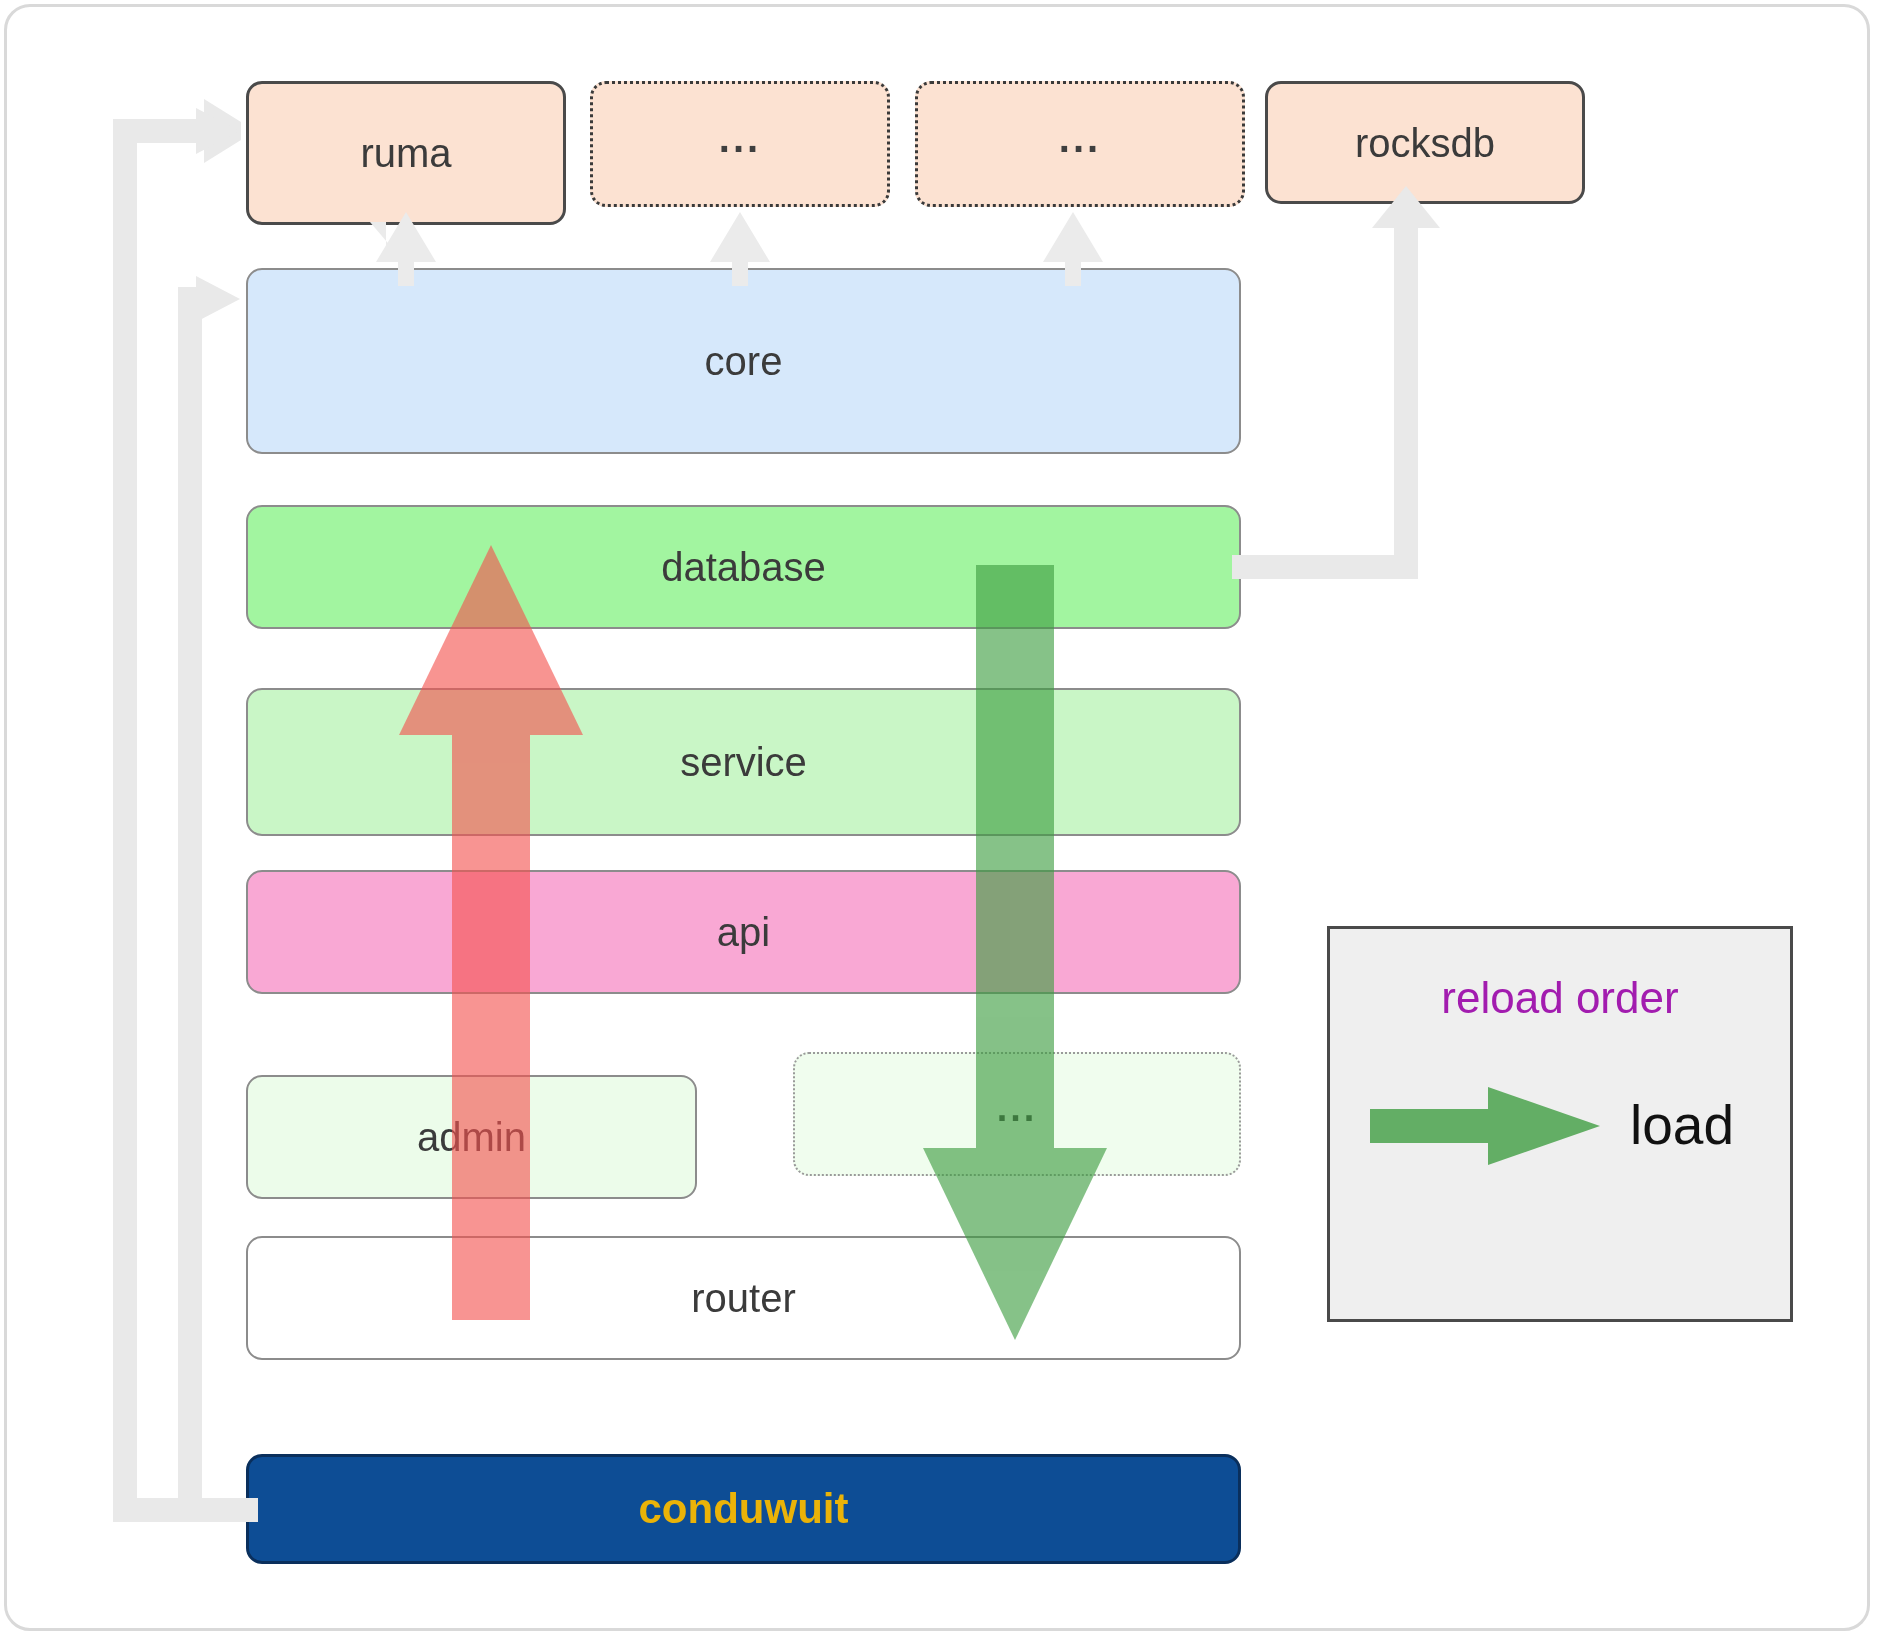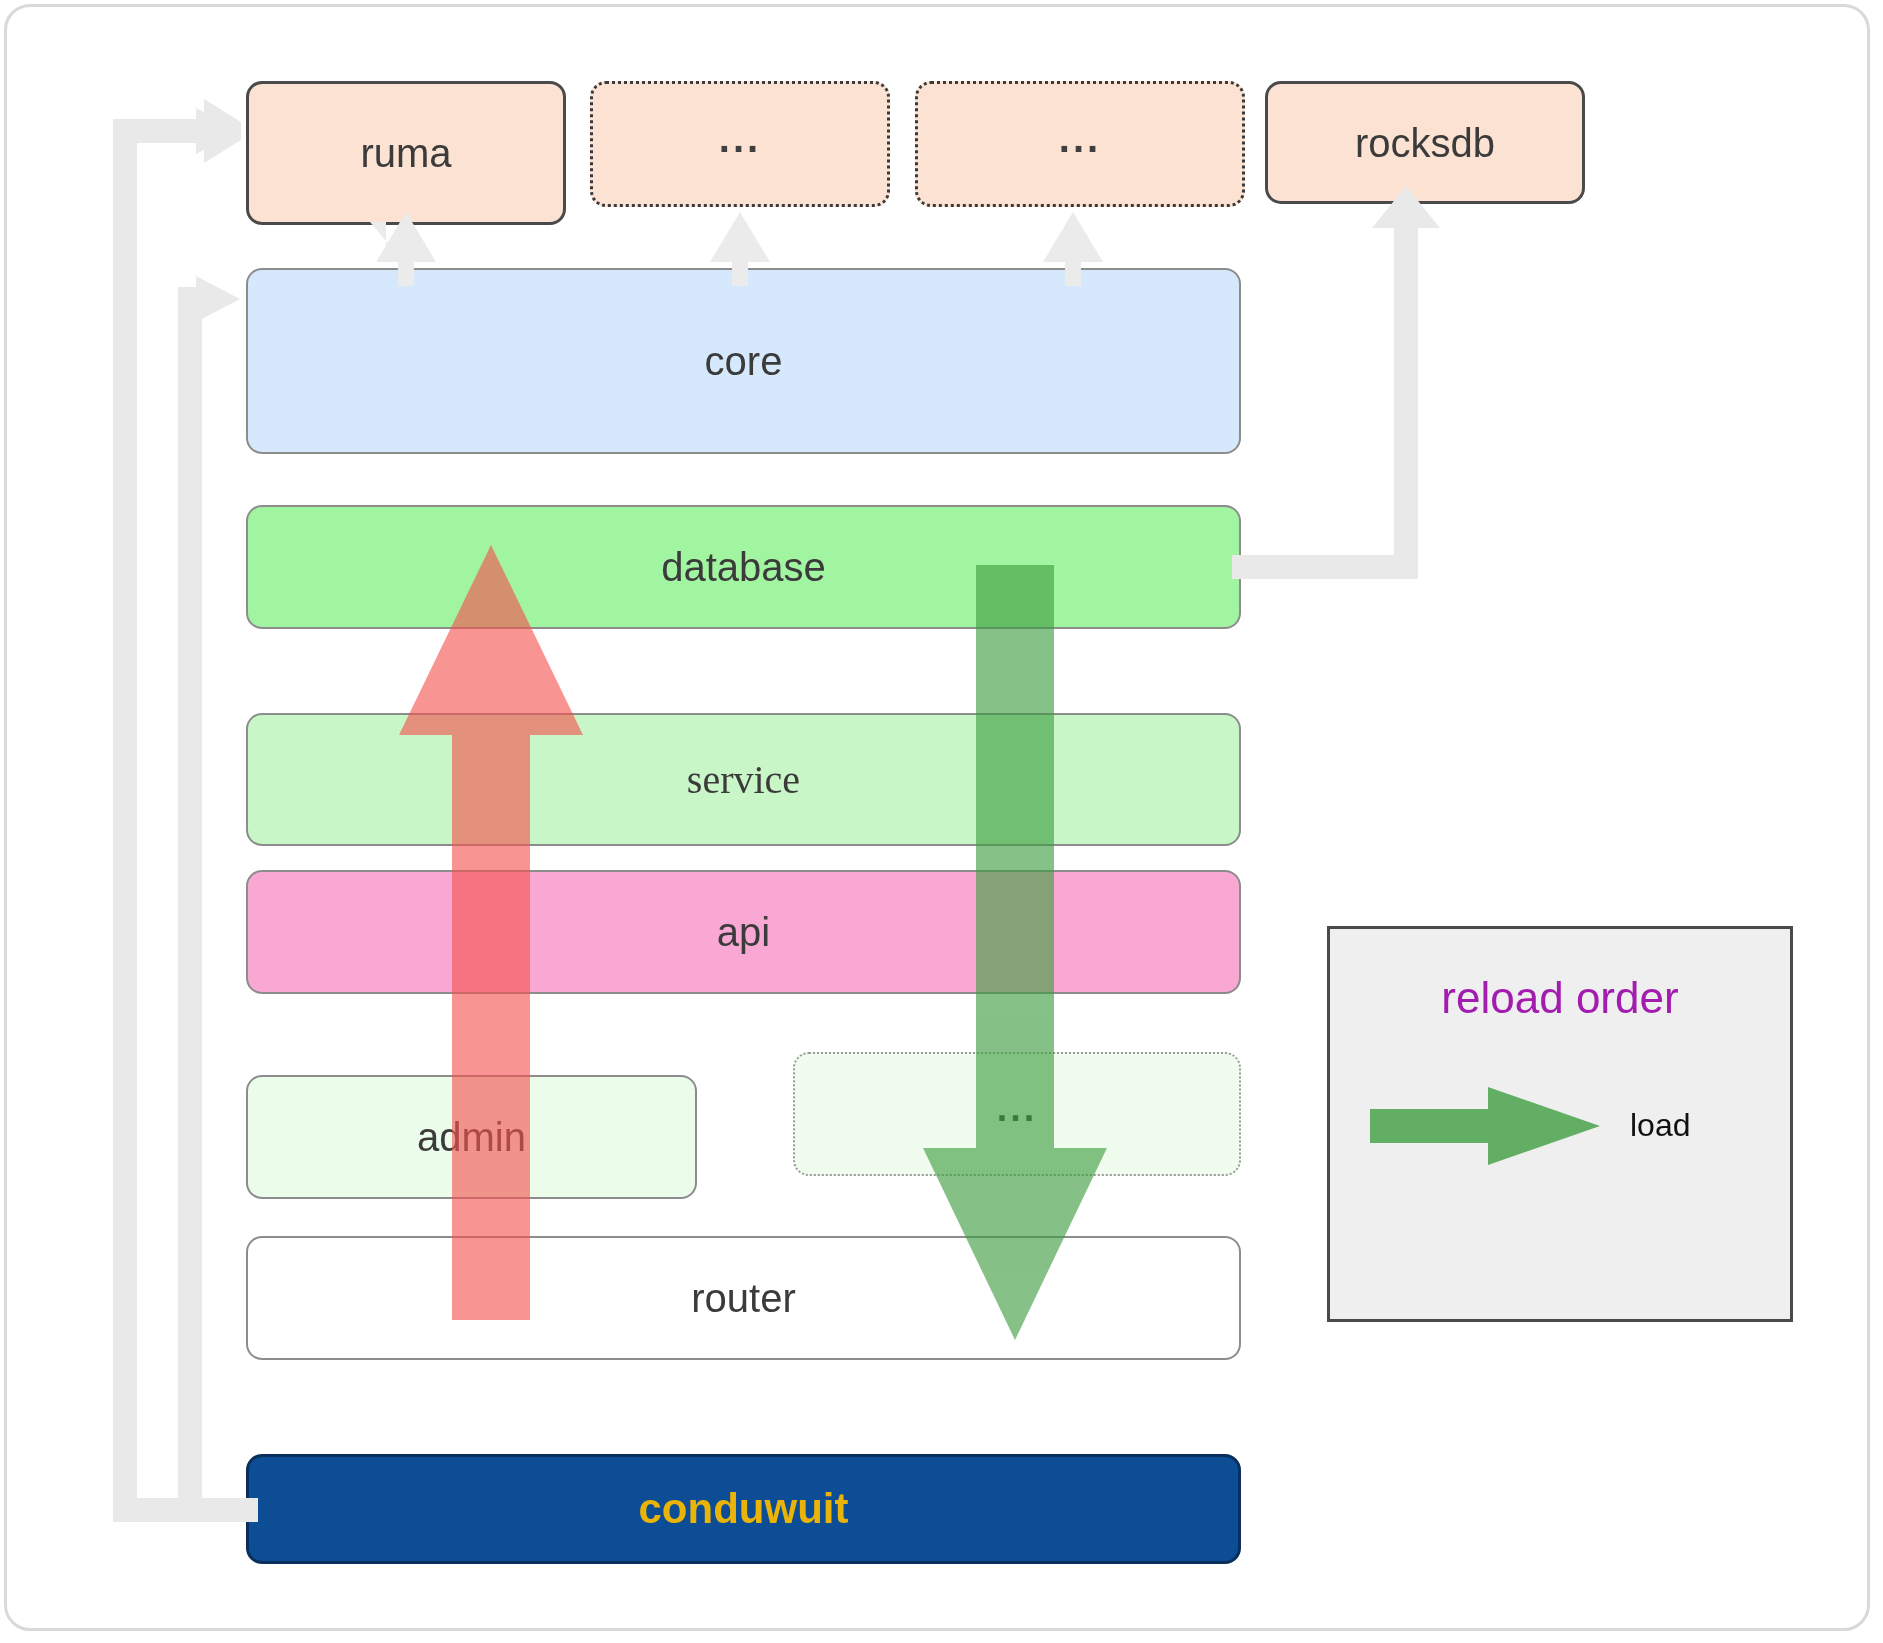--- a/index.html
+++ b/index.html
@@ -51,21 +51,21 @@
   }
   .legend-title{
     position:absolute;left:0;top:44px;width:100%;text-align:center;
     font-size:44px;color:#a21caf;
   }
   .legend-row{position:absolute;left:0;width:100%;height:92px;}
   .legend-row.r1{top:150px;}
   .legend-row.r2{top:254px;}
   .legend-arrow{position:absolute;left:40px;top:0;width:236px;height:92px;}
   .legend-label{
-    position:absolute;left:300px;top:14px;font-size:32px;color:#111;
+    position:absolute;left:300px;top:14px;font-size:55px;color:#111;
     line-height:64px;
   }
 </style>
 </head>
 <body>
 
 <div id="stage">
   <div id="canvas"></div>
 
   <svg id="wires" viewBox="0 0 1883 1643">
@@ -114,21 +114,21 @@
   </div>
 
   <div class="box layer core-box" style="left:246px;top:268px;width:995px;height:186px;">
     <span class="lbl">core</span>
   </div>
 
   <div class="box layer db-box" style="left:246px;top:505px;width:995px;height:124px;">
     <span class="lbl">database</span>
   </div>
 
-  <div class="box layer svc-box" style="left:246px;top:713px;width:995px;height:133px;font-family:Liberation Serif, serif;">
+  <div class="box layer svc-box" style="left:246px;top:688px;width:995px;height:148px;">
     <span class="lbl">service</span>
   </div>
 
   <div class="box layer api-box" style="left:246px;top:870px;width:995px;height:124px;">
     <span class="lbl">api</span>
   </div>
 
   <div class="box layer adm-box" style="left:246px;top:1075px;width:451px;height:124px;">
     <span class="lbl">admin</span>
   </div>

